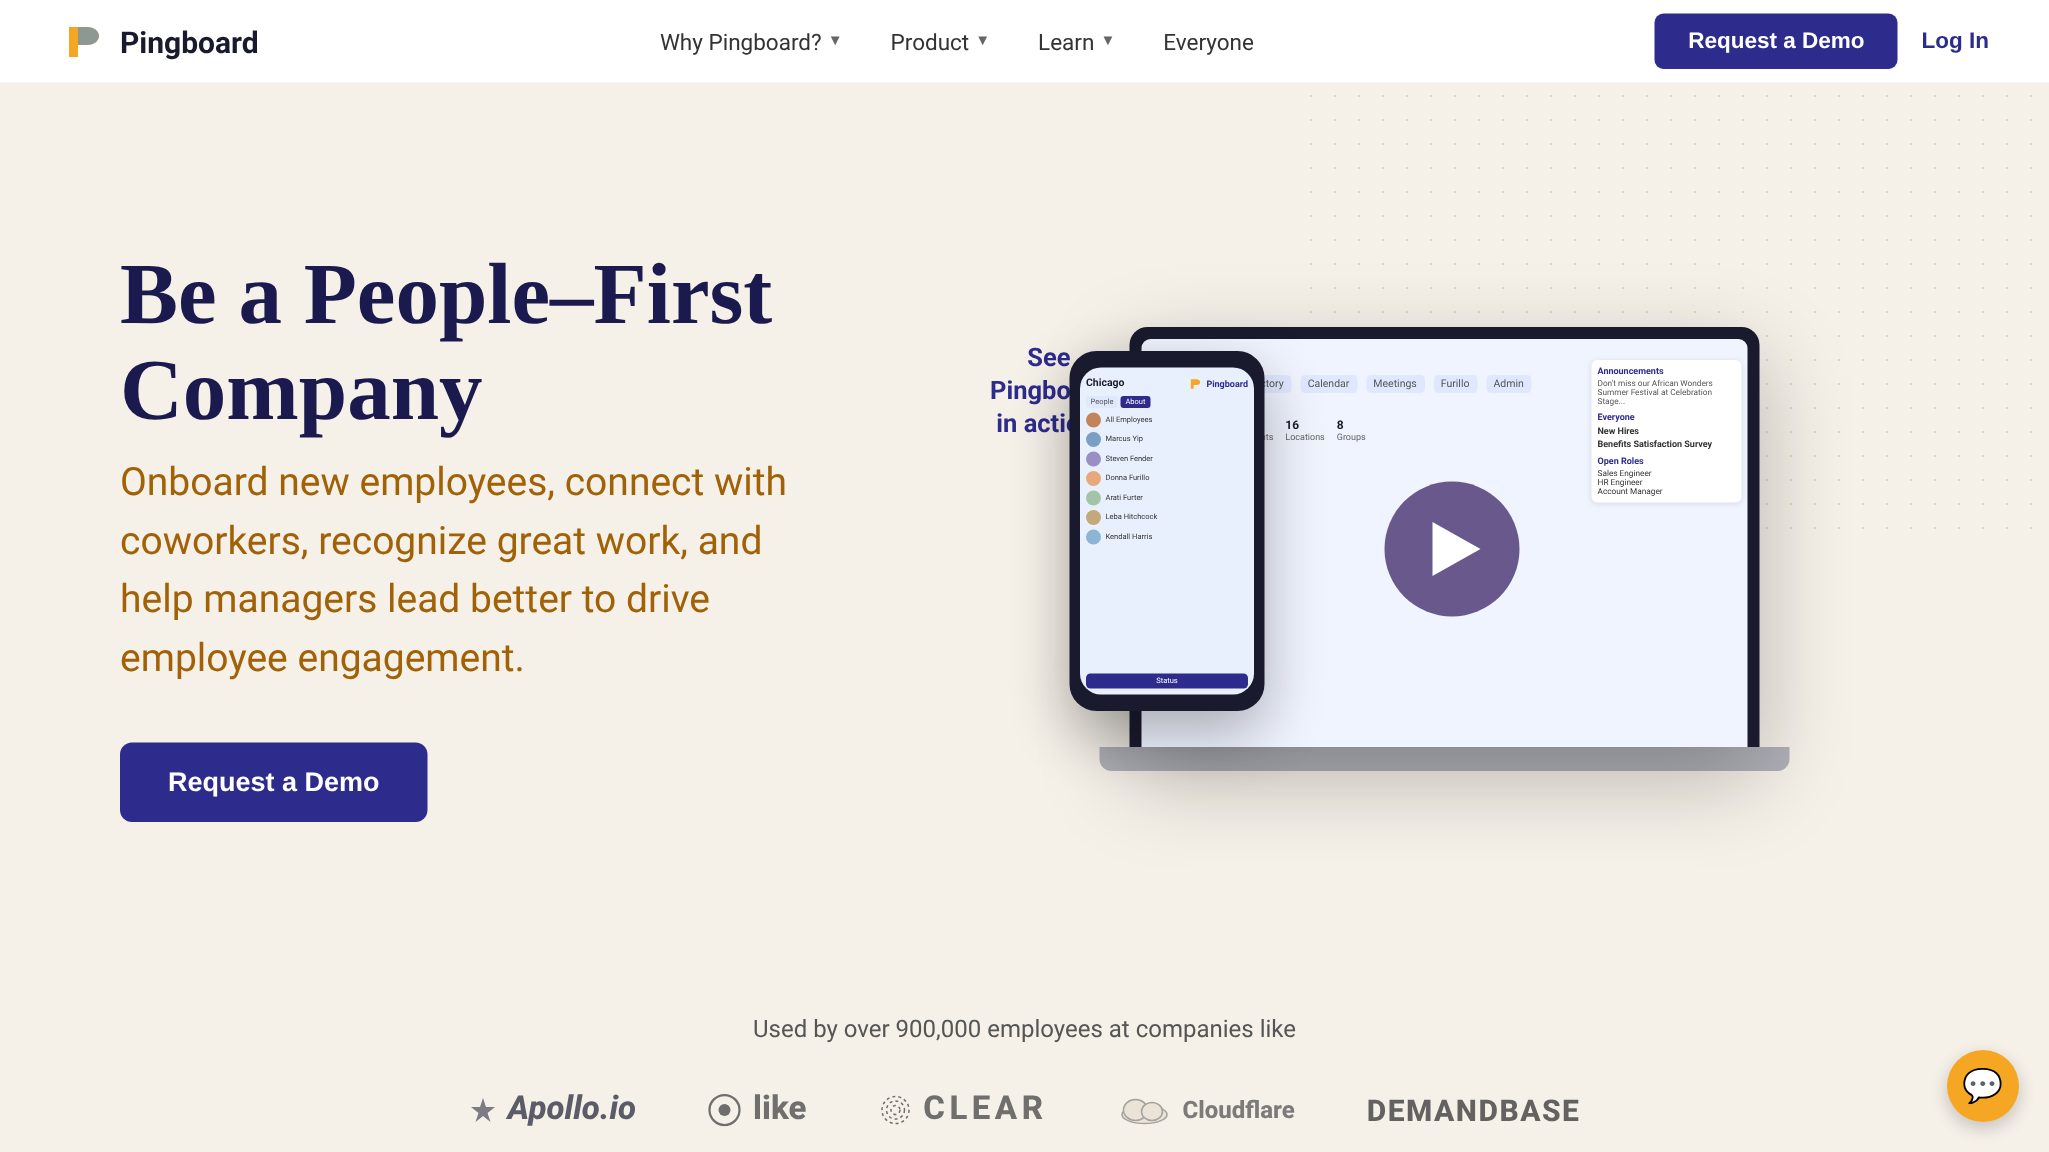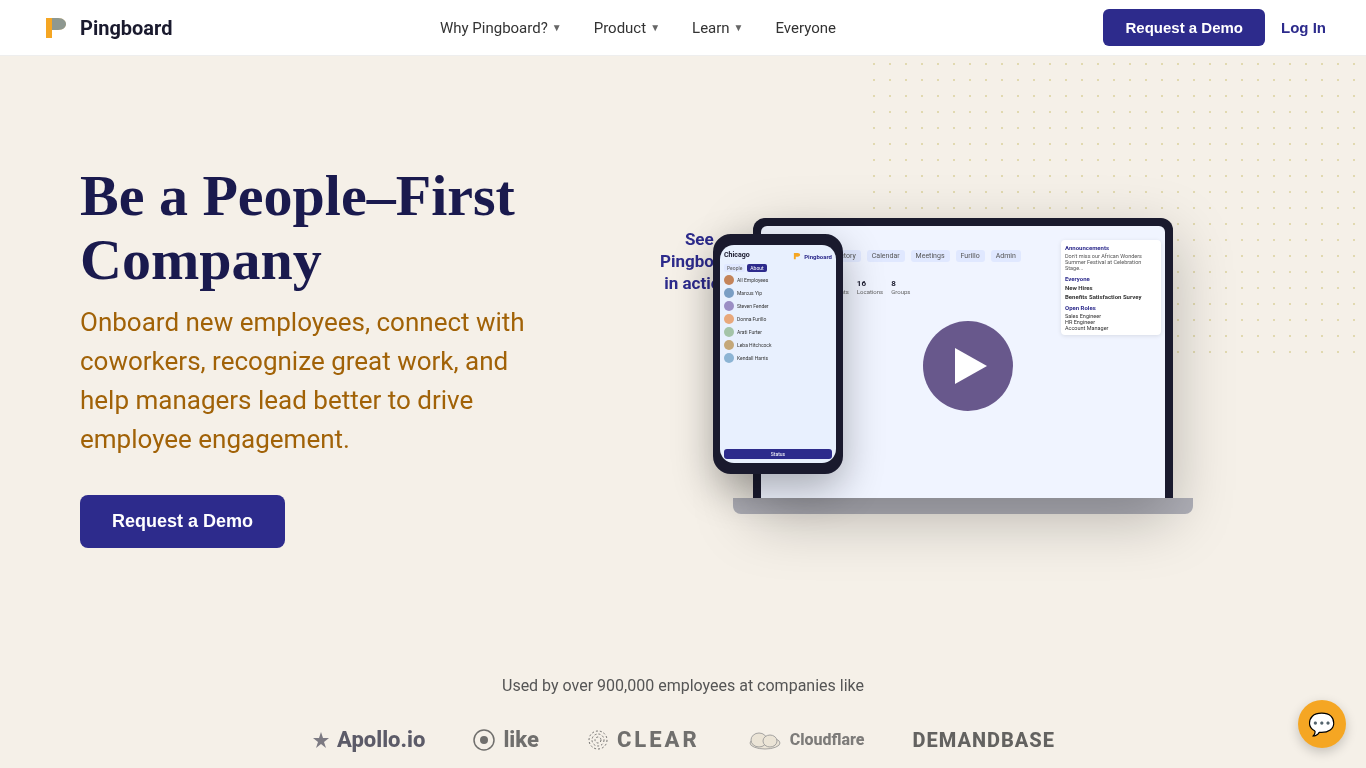--- a/index.html
+++ b/index.html
@@ -433,21 +433,21 @@
     .company-logo {
       font-size: 22px;
       font-weight: 800;
       color: #555;
       display: flex;
       align-items: center;
       gap: 4px;
       opacity: 0.75;
     }
 
-    .company-logo.apollo { color: #2a2a3e; }
+    .company-logo.apollo { color: #2a2a3e; font-style: italic; }
     .company-logo.brivo { color: #444; }
     .company-logo.clear { color: #444; }
     .company-logo.cloudflare { color: #555; }
     .company-logo.demandbase { color: #333; }
 
     
     .chat-widget {
       position: fixed;
       bottom: 20px;
       right: 20px;

